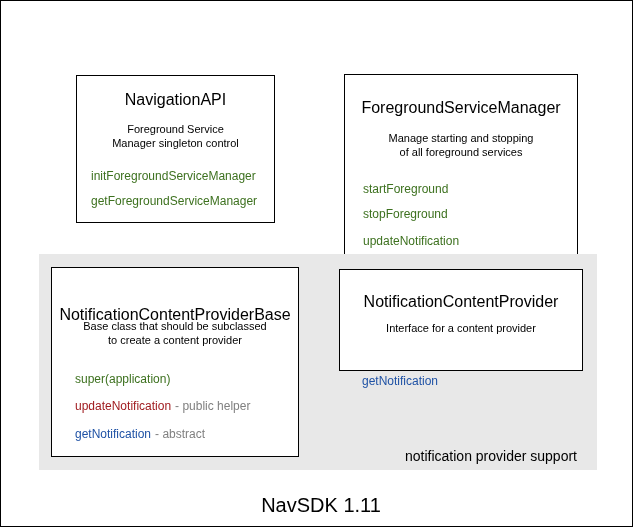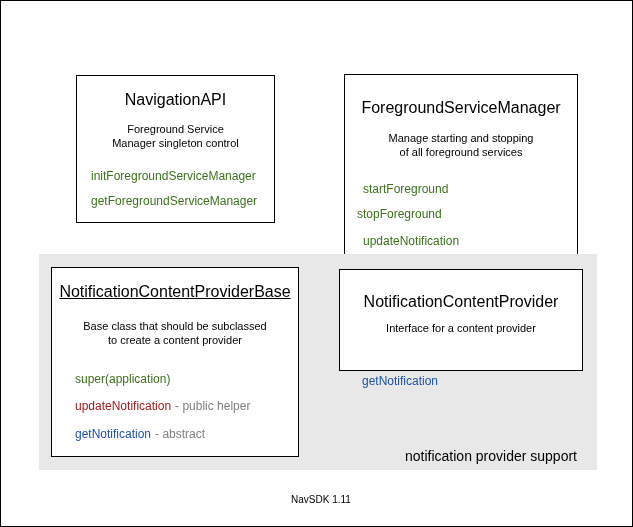--- a/index.html
+++ b/index.html
@@ -72,21 +72,21 @@
     font-size: 14px;
     color: #000;
     white-space: nowrap;
   }
   .caption {
     position: absolute;
     left: 0;
     right: 0;
     top: 493px;
     text-align: center;
-    font-size: 10px;
+    font-size: 20px;
     color: #000;
     padding-left: 9px;
   }
 </style>
 </head>
 <body>
 
 <div class="frame">
 
   <div class="class-box" style="left:75px; top:74px; width:199px; height:148px;">
@@ -105,34 +105,34 @@
 
   <div class="class-box" style="left:343px; top:31px; width:234px; height:189px;margin-top:42px;">
     <div class="box-title" style="top:23px;">ForegroundServiceManager</div>
     <div class="box-desc" style="top:57px;">
       <div>Manage starting and stopping</div>
       <div>of all foreground services</div>
     </div>
     <div class="method" style="top:107px; left:18px;">
       <span class="m-green">startForeground</span><span class="annotation"></span>
     </div>
-    <div class="method" style="top:132px; left:12px;">
+    <div class="method" style="top:132px; left:18px;">
       <span class="m-green">stopForeground</span><span class="annotation"></span>
     </div>
     <div class="method" style="top:159px; left:18px;">
       <span class="m-green">updateNotification</span><span class="annotation"></span>
     </div>
   </div>
 
   <div class="gray-panel">
     <div class="panel-label">notification provider support</div>
   </div>
 
   <div class="class-box" style="left:50px; top:266px; width:248px; height:190px;">
-    <div class="box-title" style="top:14px;text-decoration:underline;">NotificationContentProviderBase</div>
+    <div class="box-title" style="top:37px;">NotificationContentProviderBase</div>
     <div class="box-desc" style="top:52px;">
       <div>Base class that should be subclassed</div>
       <div>to create a content provider</div>
     </div>
     <div class="method" style="top:104px; left:23px;text-align:right;">
       <span class="m-green">super(application)</span><span class="annotation"></span>
     </div>
     <div class="method" style="top:131px; left:23px;">
       <span class="m-red">updateNotification</span><span class="annotation">- public helper</span>
     </div>

